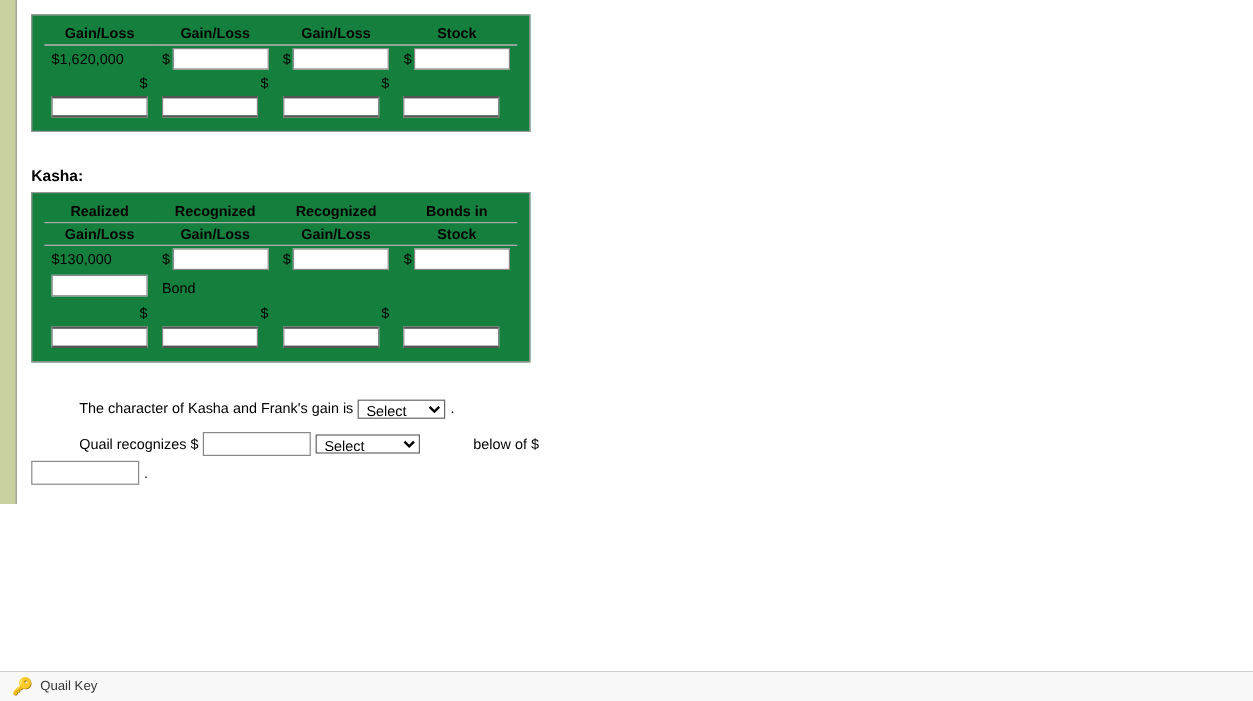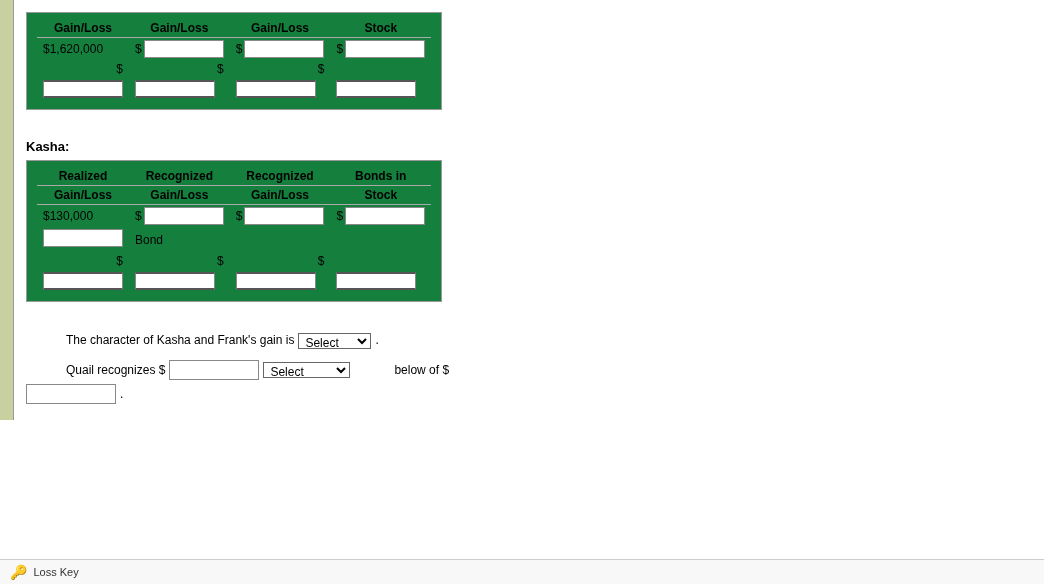--- a/index.html
+++ b/index.html
@@ -363,15 +363,15 @@
       <div class="part-b-line">
         <input type="text" class="text-input" style="width: 90px;">
         <span>.</span>
       </div>
     </div>
 
   </div>
 
   <div class="bottom-bar" style="position:fixed; bottom:0; left:0; width:100%; background:#f8f8f8; border-top:1px solid #ccc; padding:4px 10px; display:flex; align-items:center; gap:6px;">
     <span class="icon-key-icon">🔑</span>
-    <span>Loss Key</span>
+    <span>Quail Key</span>
   </div>
 </div>
 
 </body></html>

